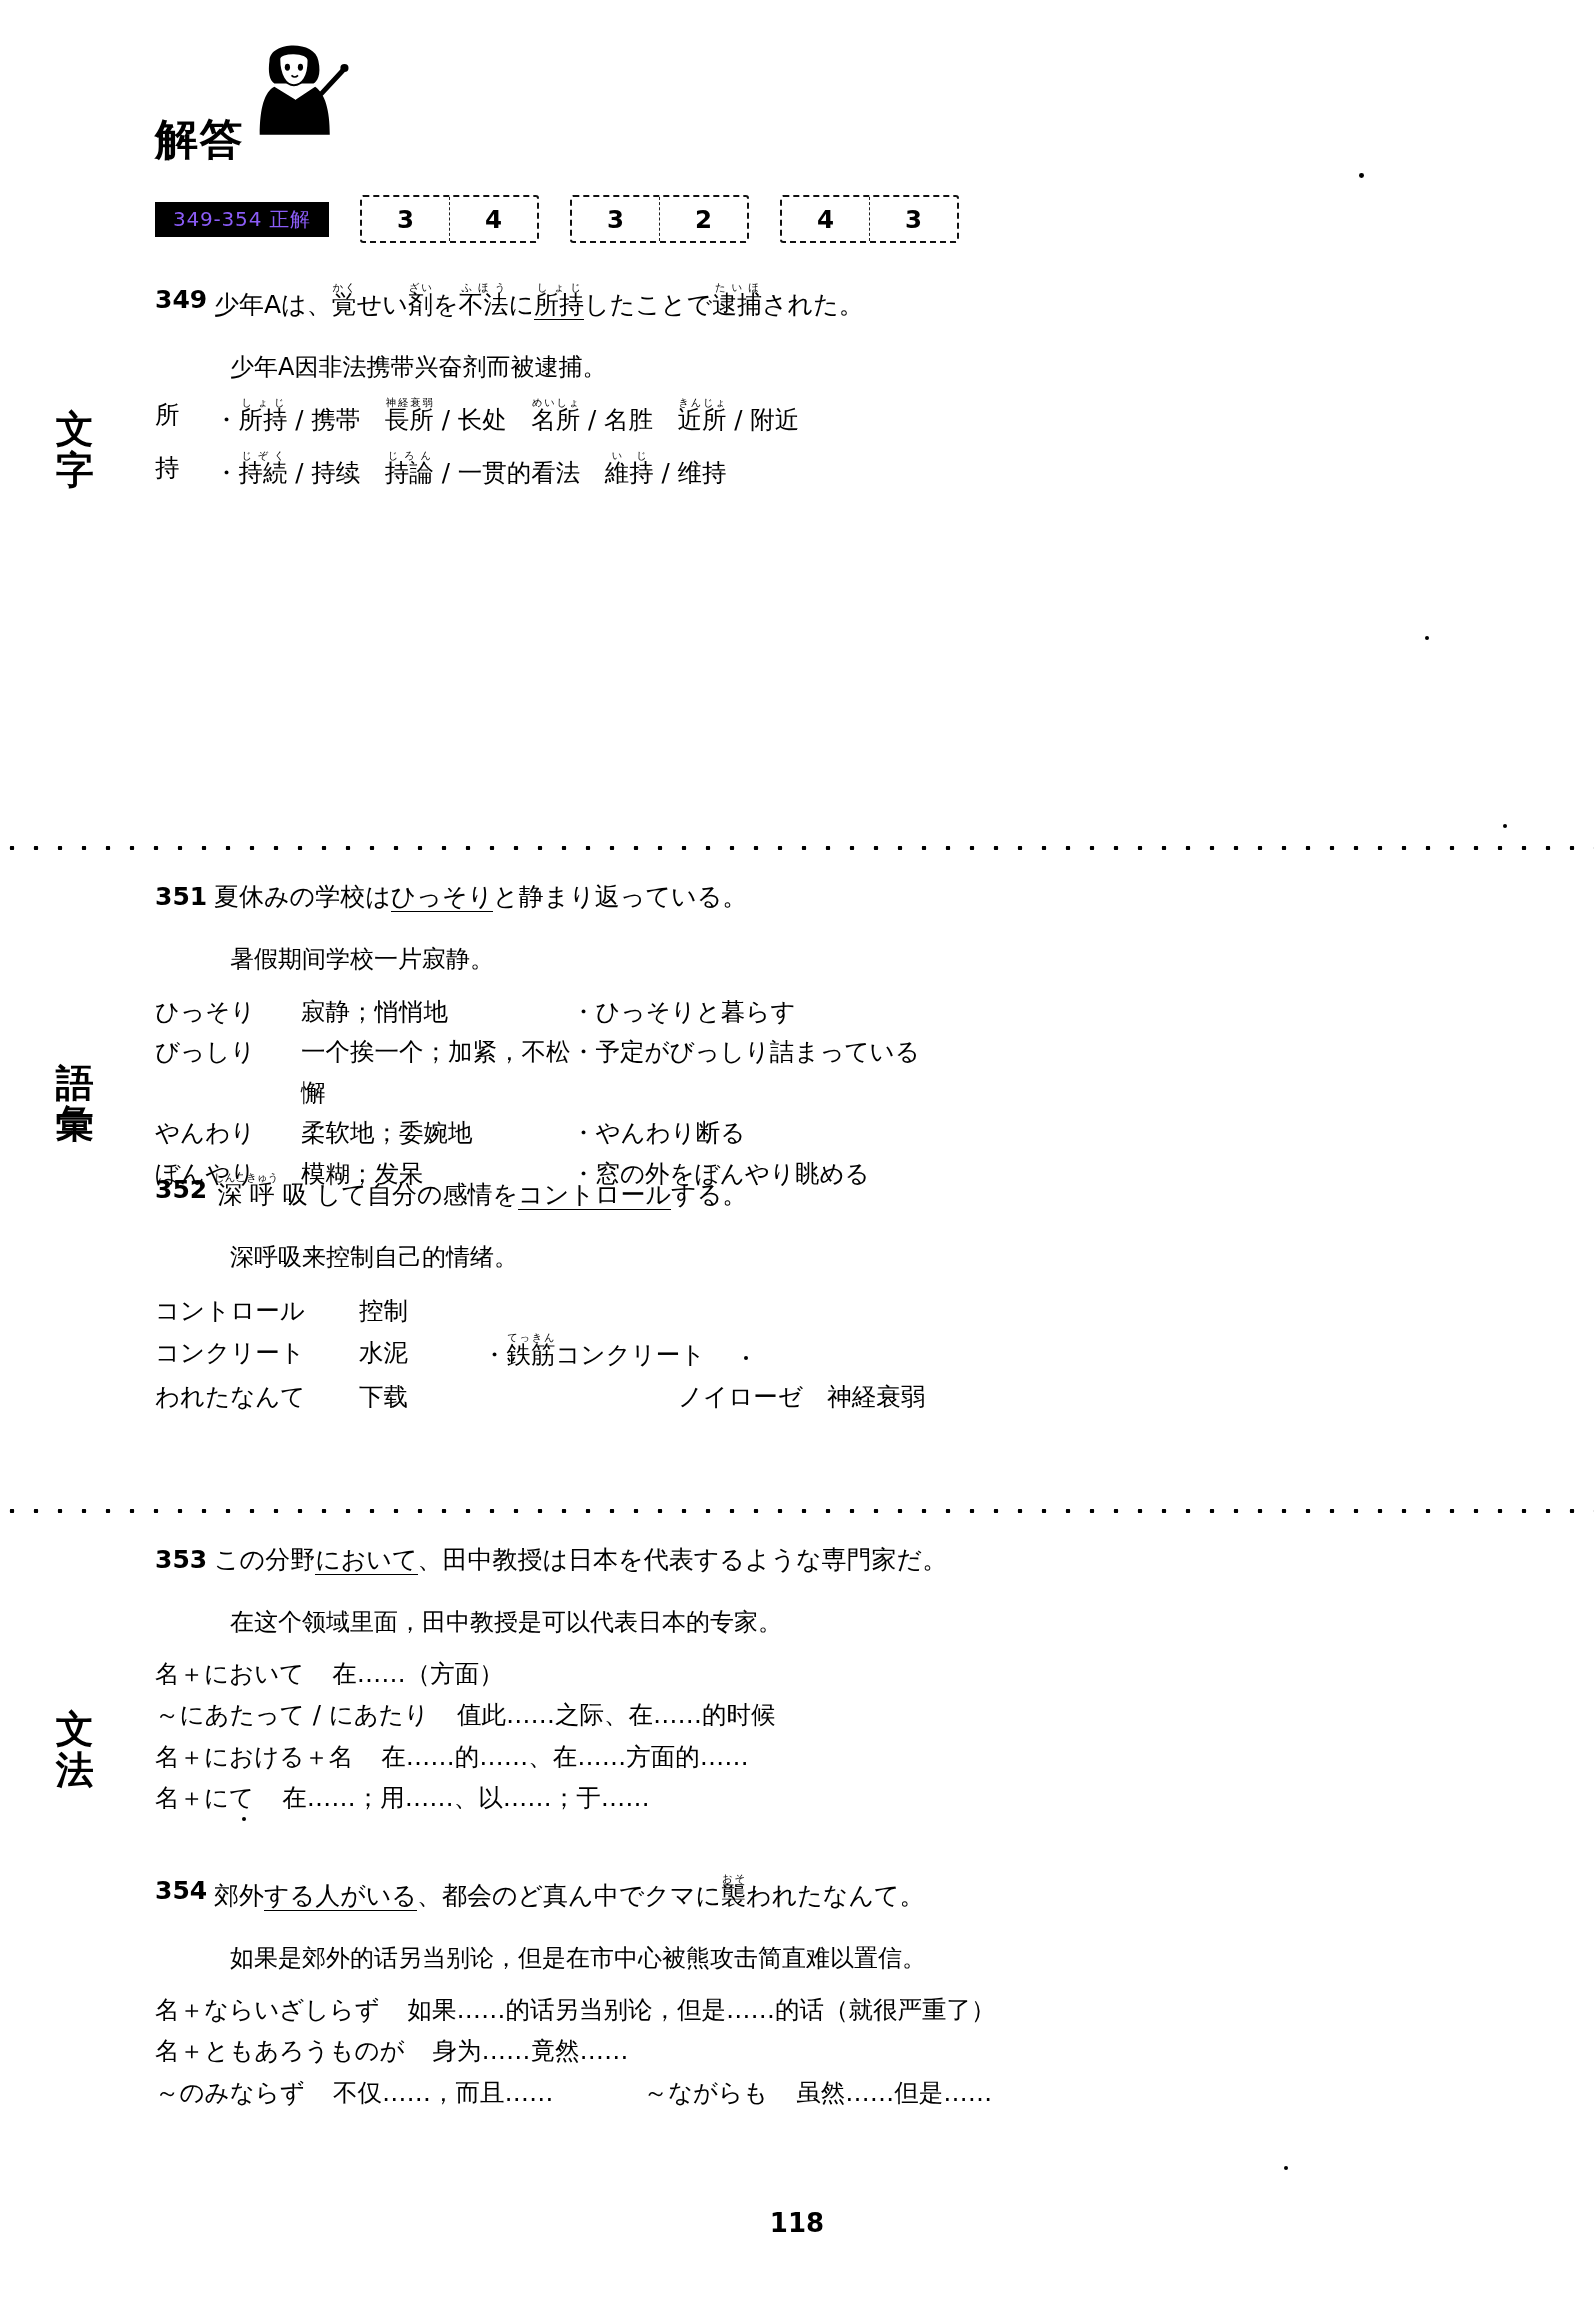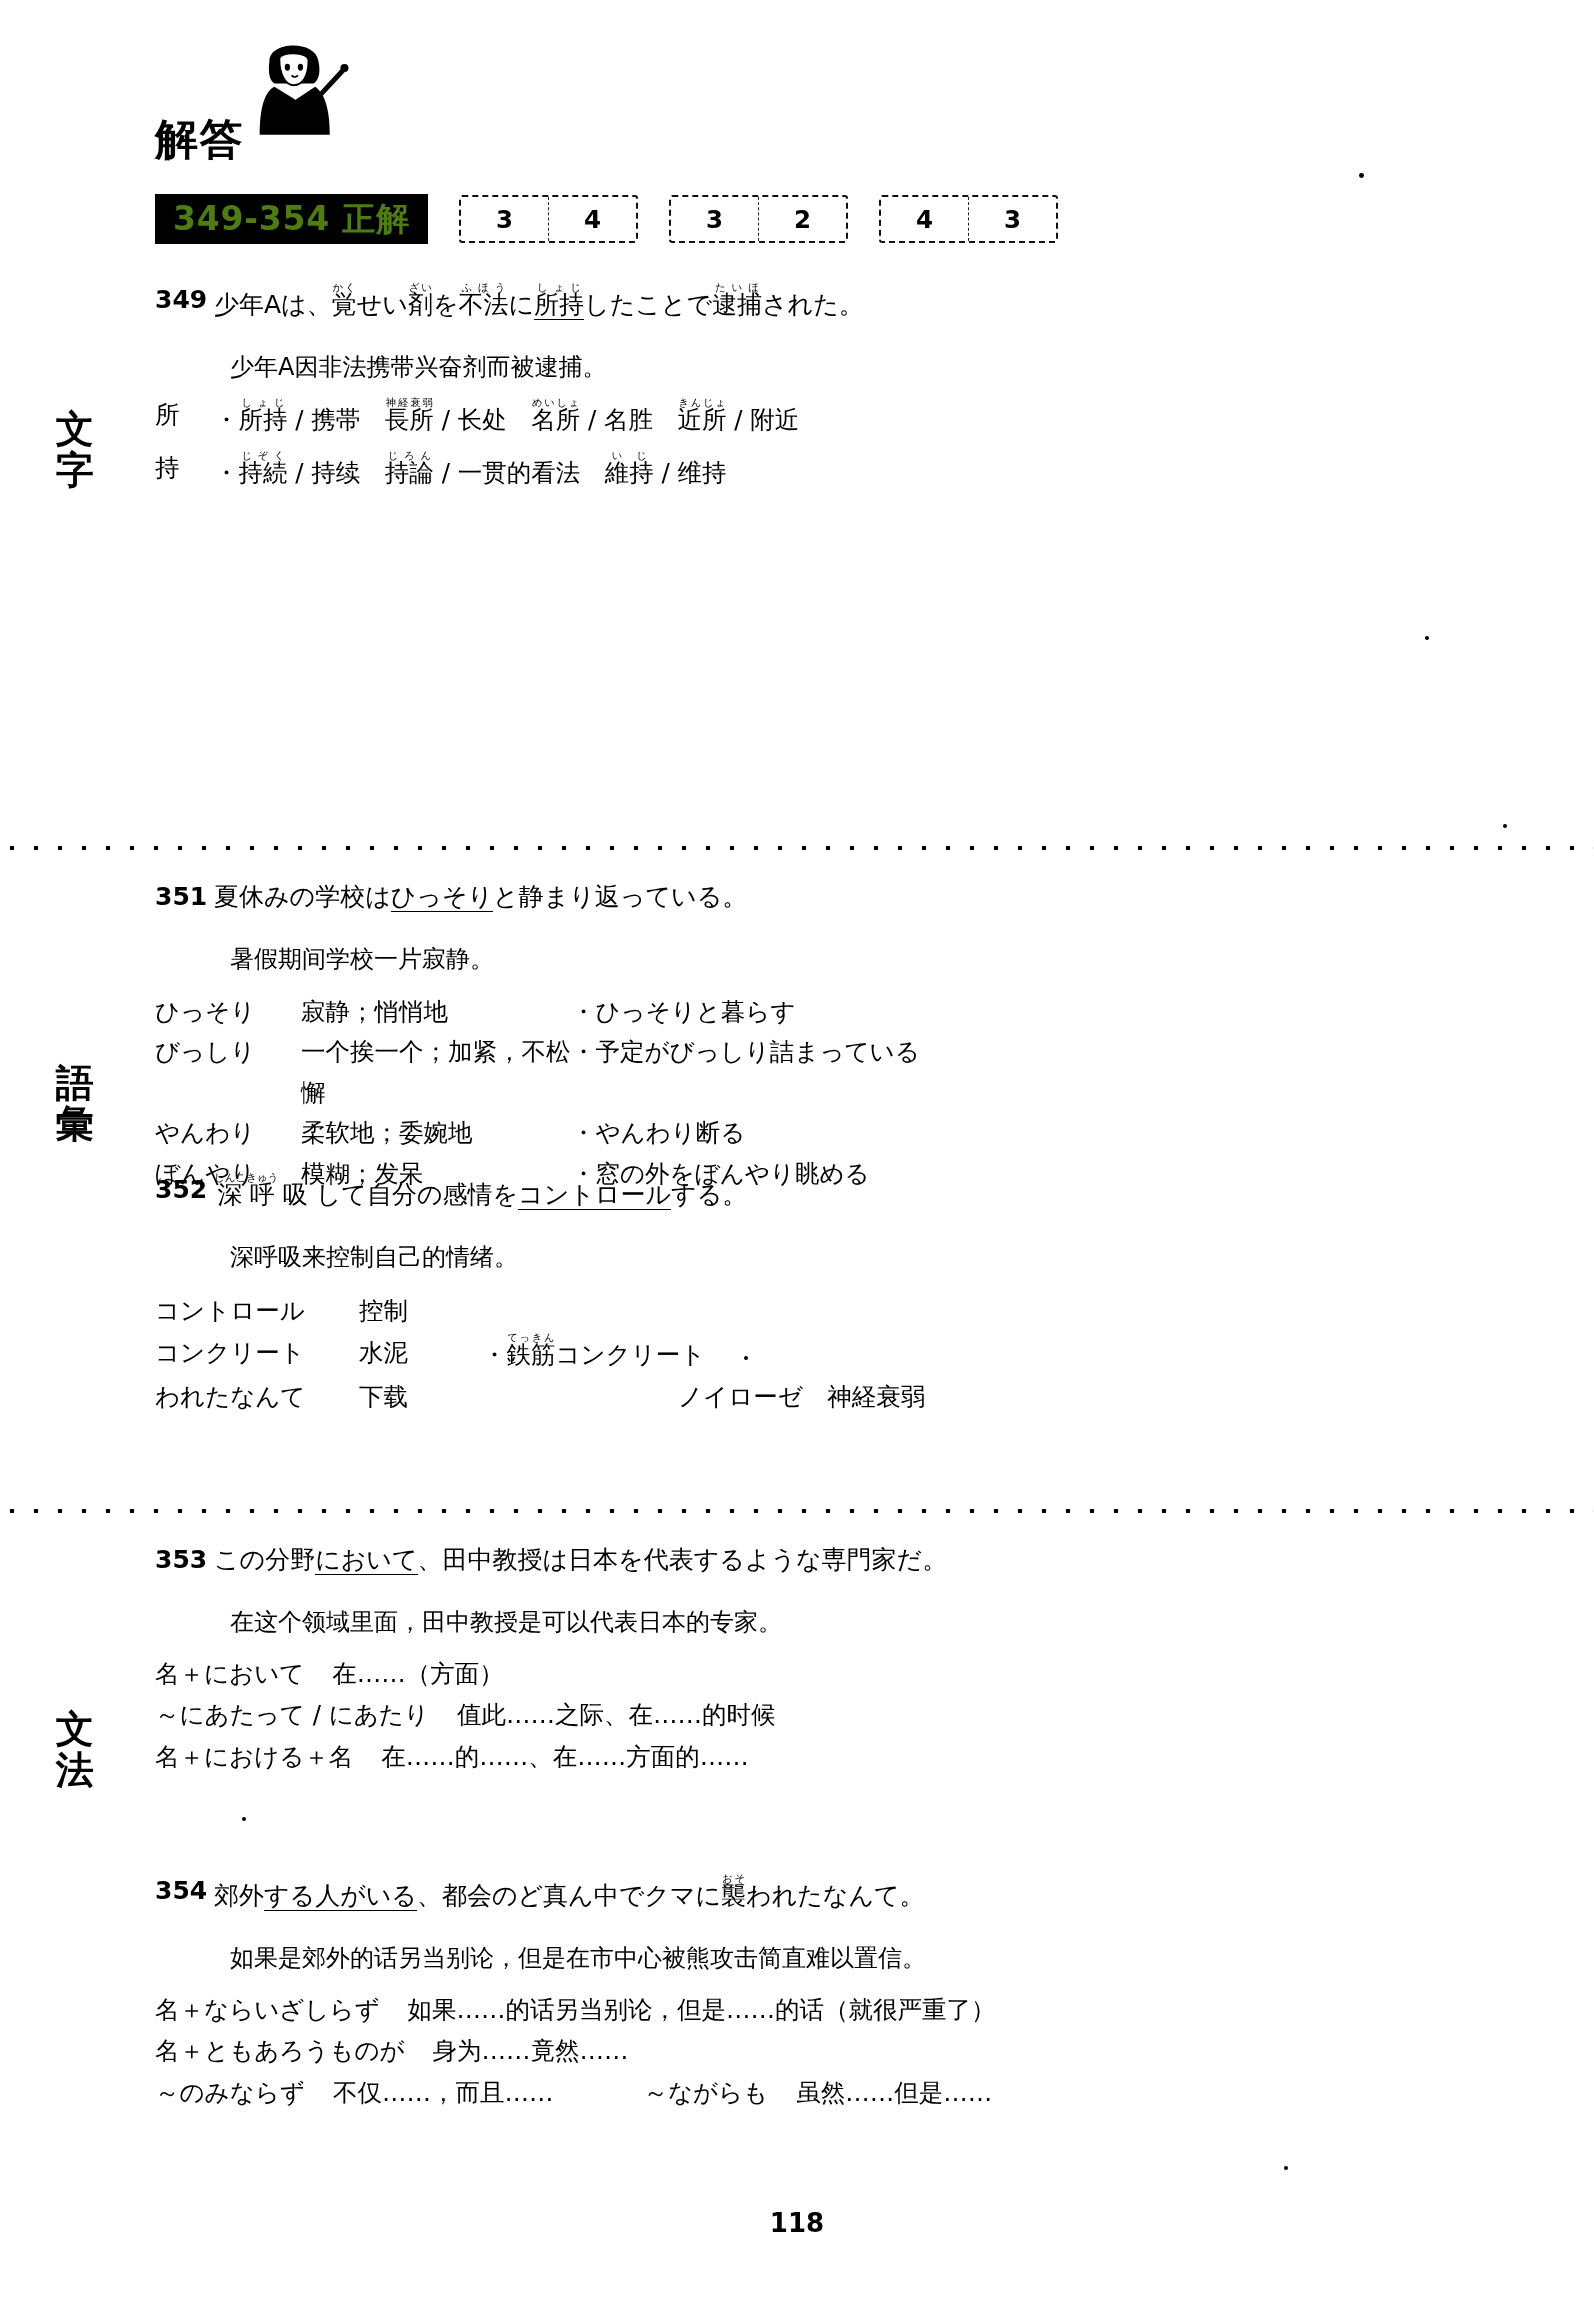--- a/index.html
+++ b/index.html
@@ -46,23 +46,23 @@
   .answer-row {
     position: absolute;
     left: 155px;
     top: 196px;
     display: flex;
     align-items: center;
     height: 46px;
   }
   .range-box {
     background: #000;
-    color: #4d7c0f;
-    font-size: 33px;
-    font-weight: bold;
+    color: #8b5cf6;
+    font-size: 20px;
+    font-weight: normal;
     padding: 6.5px 18px;
     letter-spacing: 0.8px;
     line-height: 1.1;
   }
   .ans-group {
     display: flex;
     margin-left: 31px;
     border: 2.5px dashed #111;
     border-radius: 3.3px;
     height: 44px;
@@ -339,20 +339,24 @@
         <span class="g-mean">在……（方面）</span>
       </div>
       <div class="gram-row">
         <span class="g-pat">～にあたって / にあたり</span>
         <span class="g-mean">值此……之际、在……的时候</span>
       </div>
       <div class="gram-row">
         <span class="g-pat">名＋における＋名</span>
         <span class="g-mean">在……的……、在……方面的……</span>
       </div>
+      <div class="gram-row">
+        <span class="g-pat">名＋にて</span>
+        <span class="g-mean">在……；用……、以……；于……</span>
+      </div>
     </div>
   </div>
 
   <div class="block" style="top:1873px;">
     <div class="q-line">
       <span class="q-num">354</span>
       <span class="q-text">郊外<span class="underline">する人がいる</span>、都会のど真ん中でクマに<ruby>襲<rt>おそ</rt></ruby>われたなんて。</span>
     </div>
     <div class="cn-line">如果是郊外的话另当别论，但是在市中心被熊攻击简直难以置信。</div>
 

